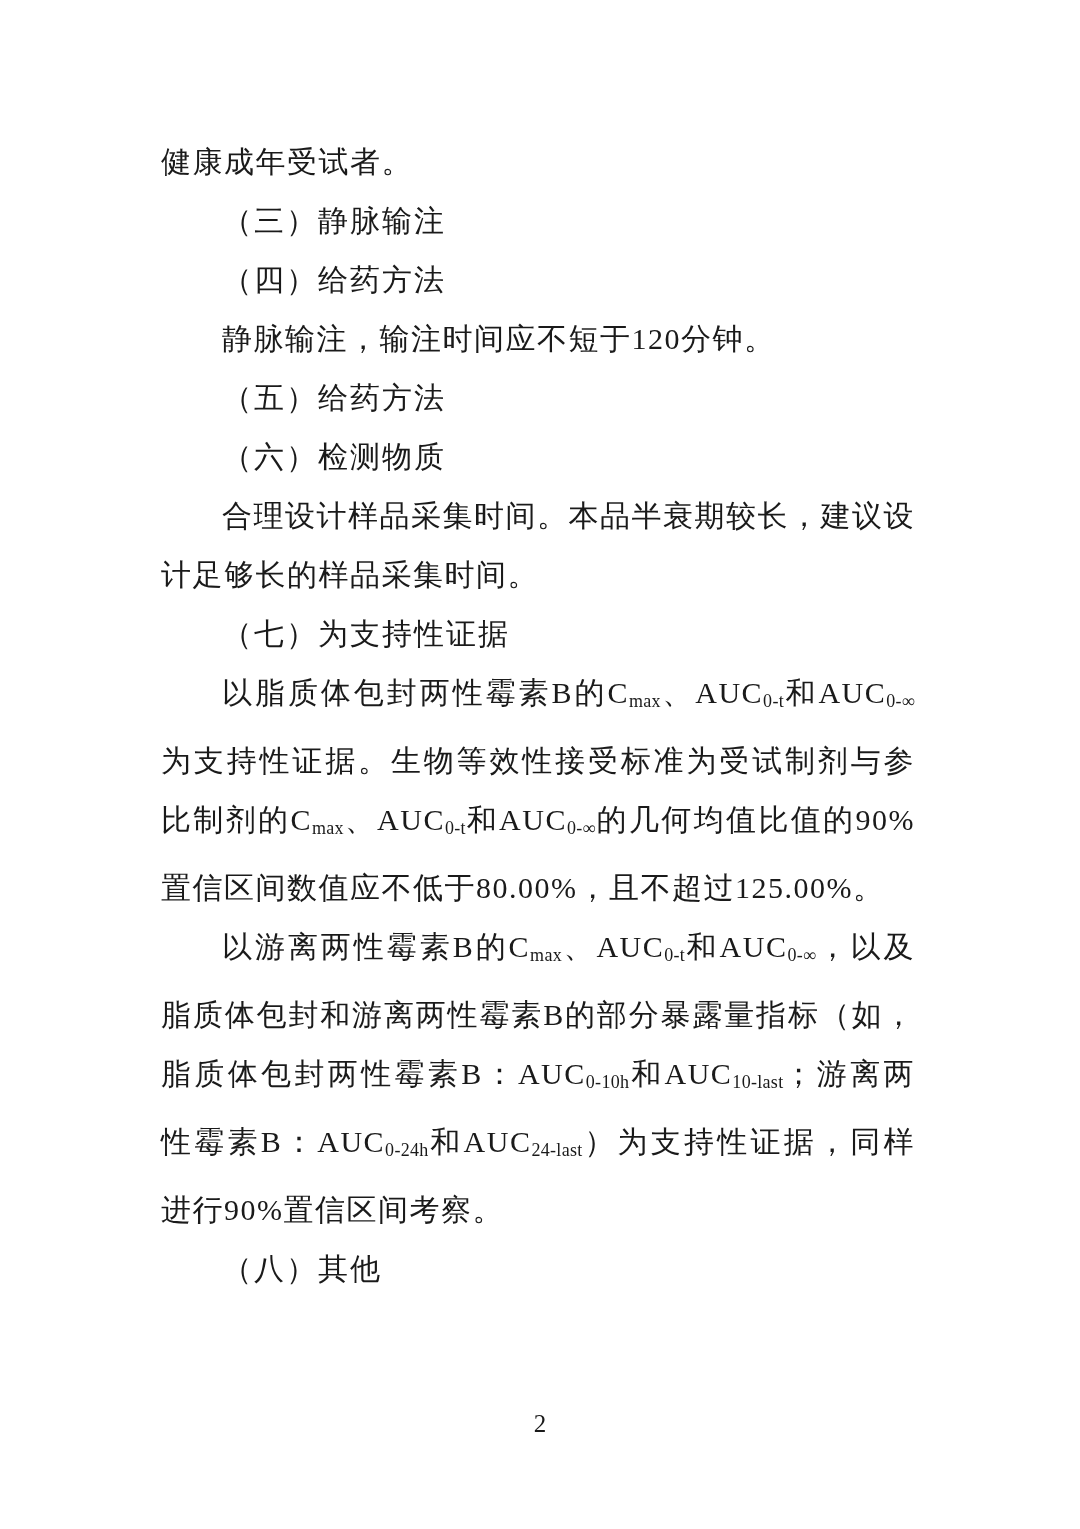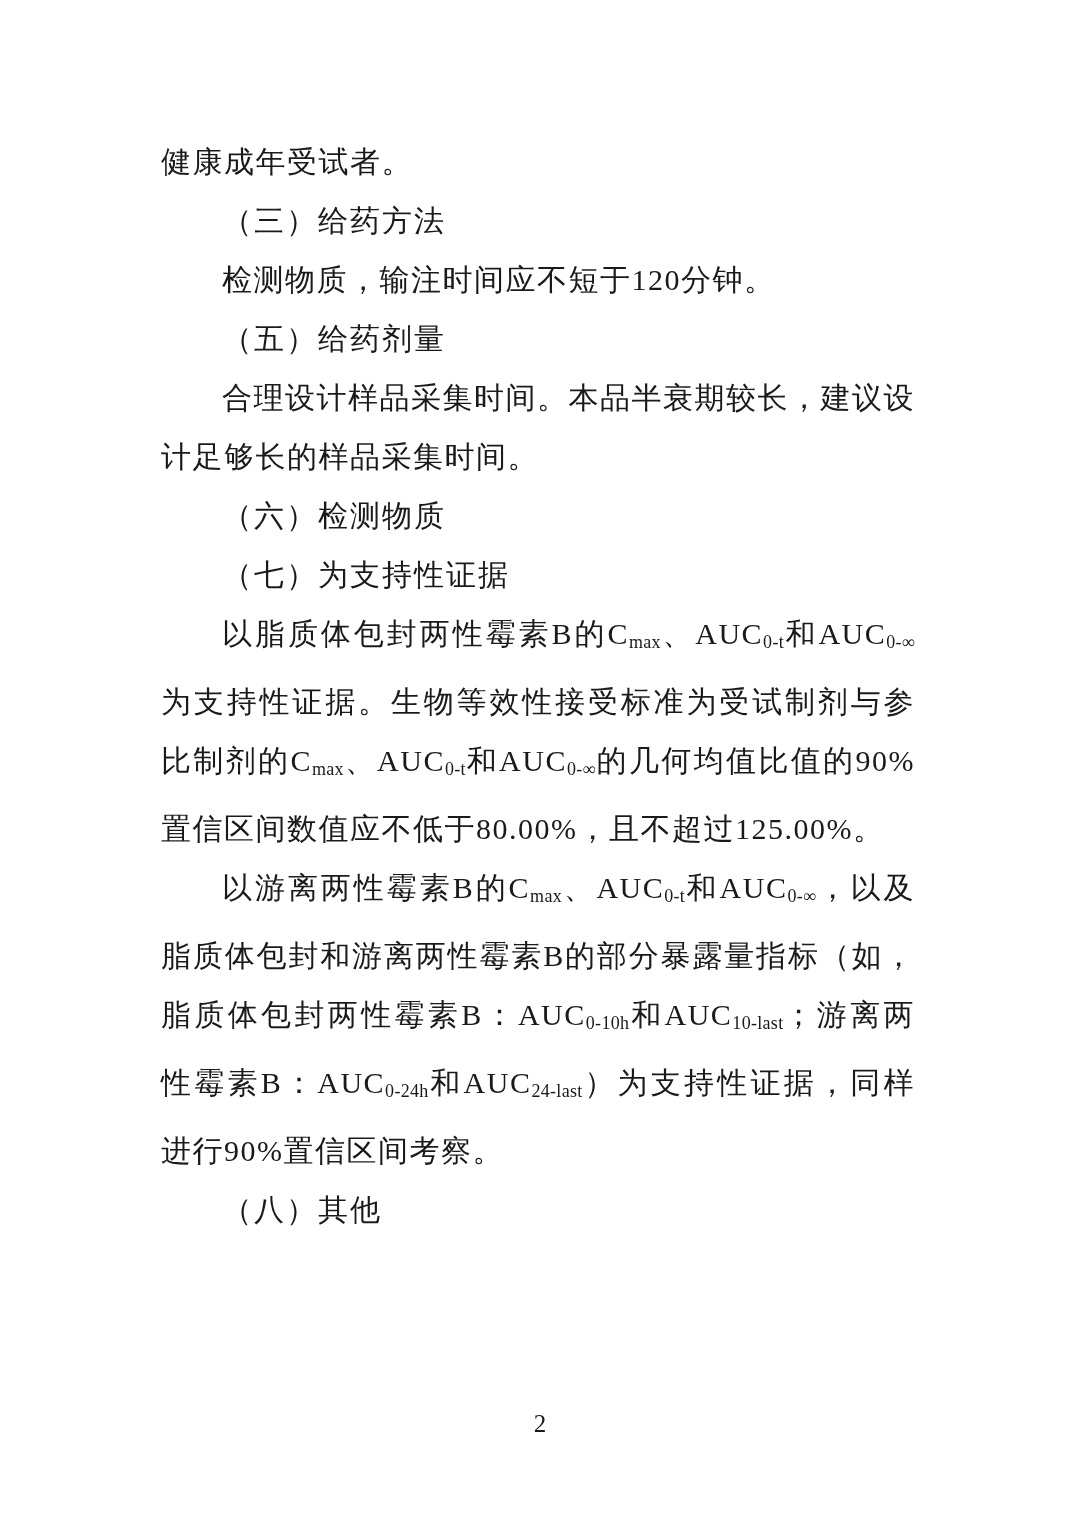--- a/index.html
+++ b/index.html
@@ -61,25 +61,26 @@
     color: #1a1a1a;
     letter-spacing: 0;
   }
 </style>
 </head>
 <body>
 
 <div class="page">
   <div class="content">
       <p class="para body"><span>健康成年受试者。</span></p>
-      <p class="para heading indent"><span>（三）给药方法</span></p>
-      <p class="para body indent"><span>检测物质，输注时间应不短于120分钟。</span></p>
-      <p class="para heading indent"><span>（五）给药剂量</span></p>
+      <p class="para heading indent"><span>（三）静脉输注</span></p>
+      <p class="para heading indent"><span>（四）给药方法</span></p>
+      <p class="para body indent"><span>静脉输注，输注时间应不短于120分钟。</span></p>
+      <p class="para heading indent"><span>（五）给药方法</span></p>
+      <p class="para heading indent"><span>（六）检测物质</span></p>
       <p class="para body indent"><span>合理设计样品采集时间。本品半衰期较长，建议设计足够长的样品采集时间。</span></p>
-      <p class="para heading indent"><span>（六）检测物质</span></p>
       <p class="para heading indent"><span>（七）为支持性证据</span></p>
       <p class="para body indent"><span>以脂质体包封两性霉素B的C</span><span class="sub">max</span><span>、AUC</span><span class="sub">0-t</span><span>和AUC</span><span class="sub">0-∞</span><span>为支持性证据。生物等效性接受标准为受试制剂与参比制剂的C</span><span class="sub">max</span><span>、AUC</span><span class="sub">0-t</span><span>和AUC</span><span class="sub">0-∞</span><span>的几何均值比值的90%置信区间数值应不低于80.00%，且不超过125.00%。</span></p>
       <p class="para body indent"><span>以游离两性霉素B的C</span><span class="sub">max</span><span>、AUC</span><span class="sub">0-t</span><span>和AUC</span><span class="sub">0-∞</span><span>，以及脂质体包封和游离两性霉素B的部分暴露量指标（如，脂质体包封两性霉素B：AUC</span><span class="sub">0-10h</span><span>和AUC</span><span class="sub">10-last</span><span>；游离两性霉素B：AUC</span><span class="sub">0-24h</span><span>和AUC</span><span class="sub">24-last</span><span>）为支持性证据，同样进行90%置信区间考察。</span></p>
       <p class="para heading indent"><span>（八）其他</span></p>
     </div>
   <div class="footer">
     <span class="page-number">2</span>
   </div>
 </div>
 

